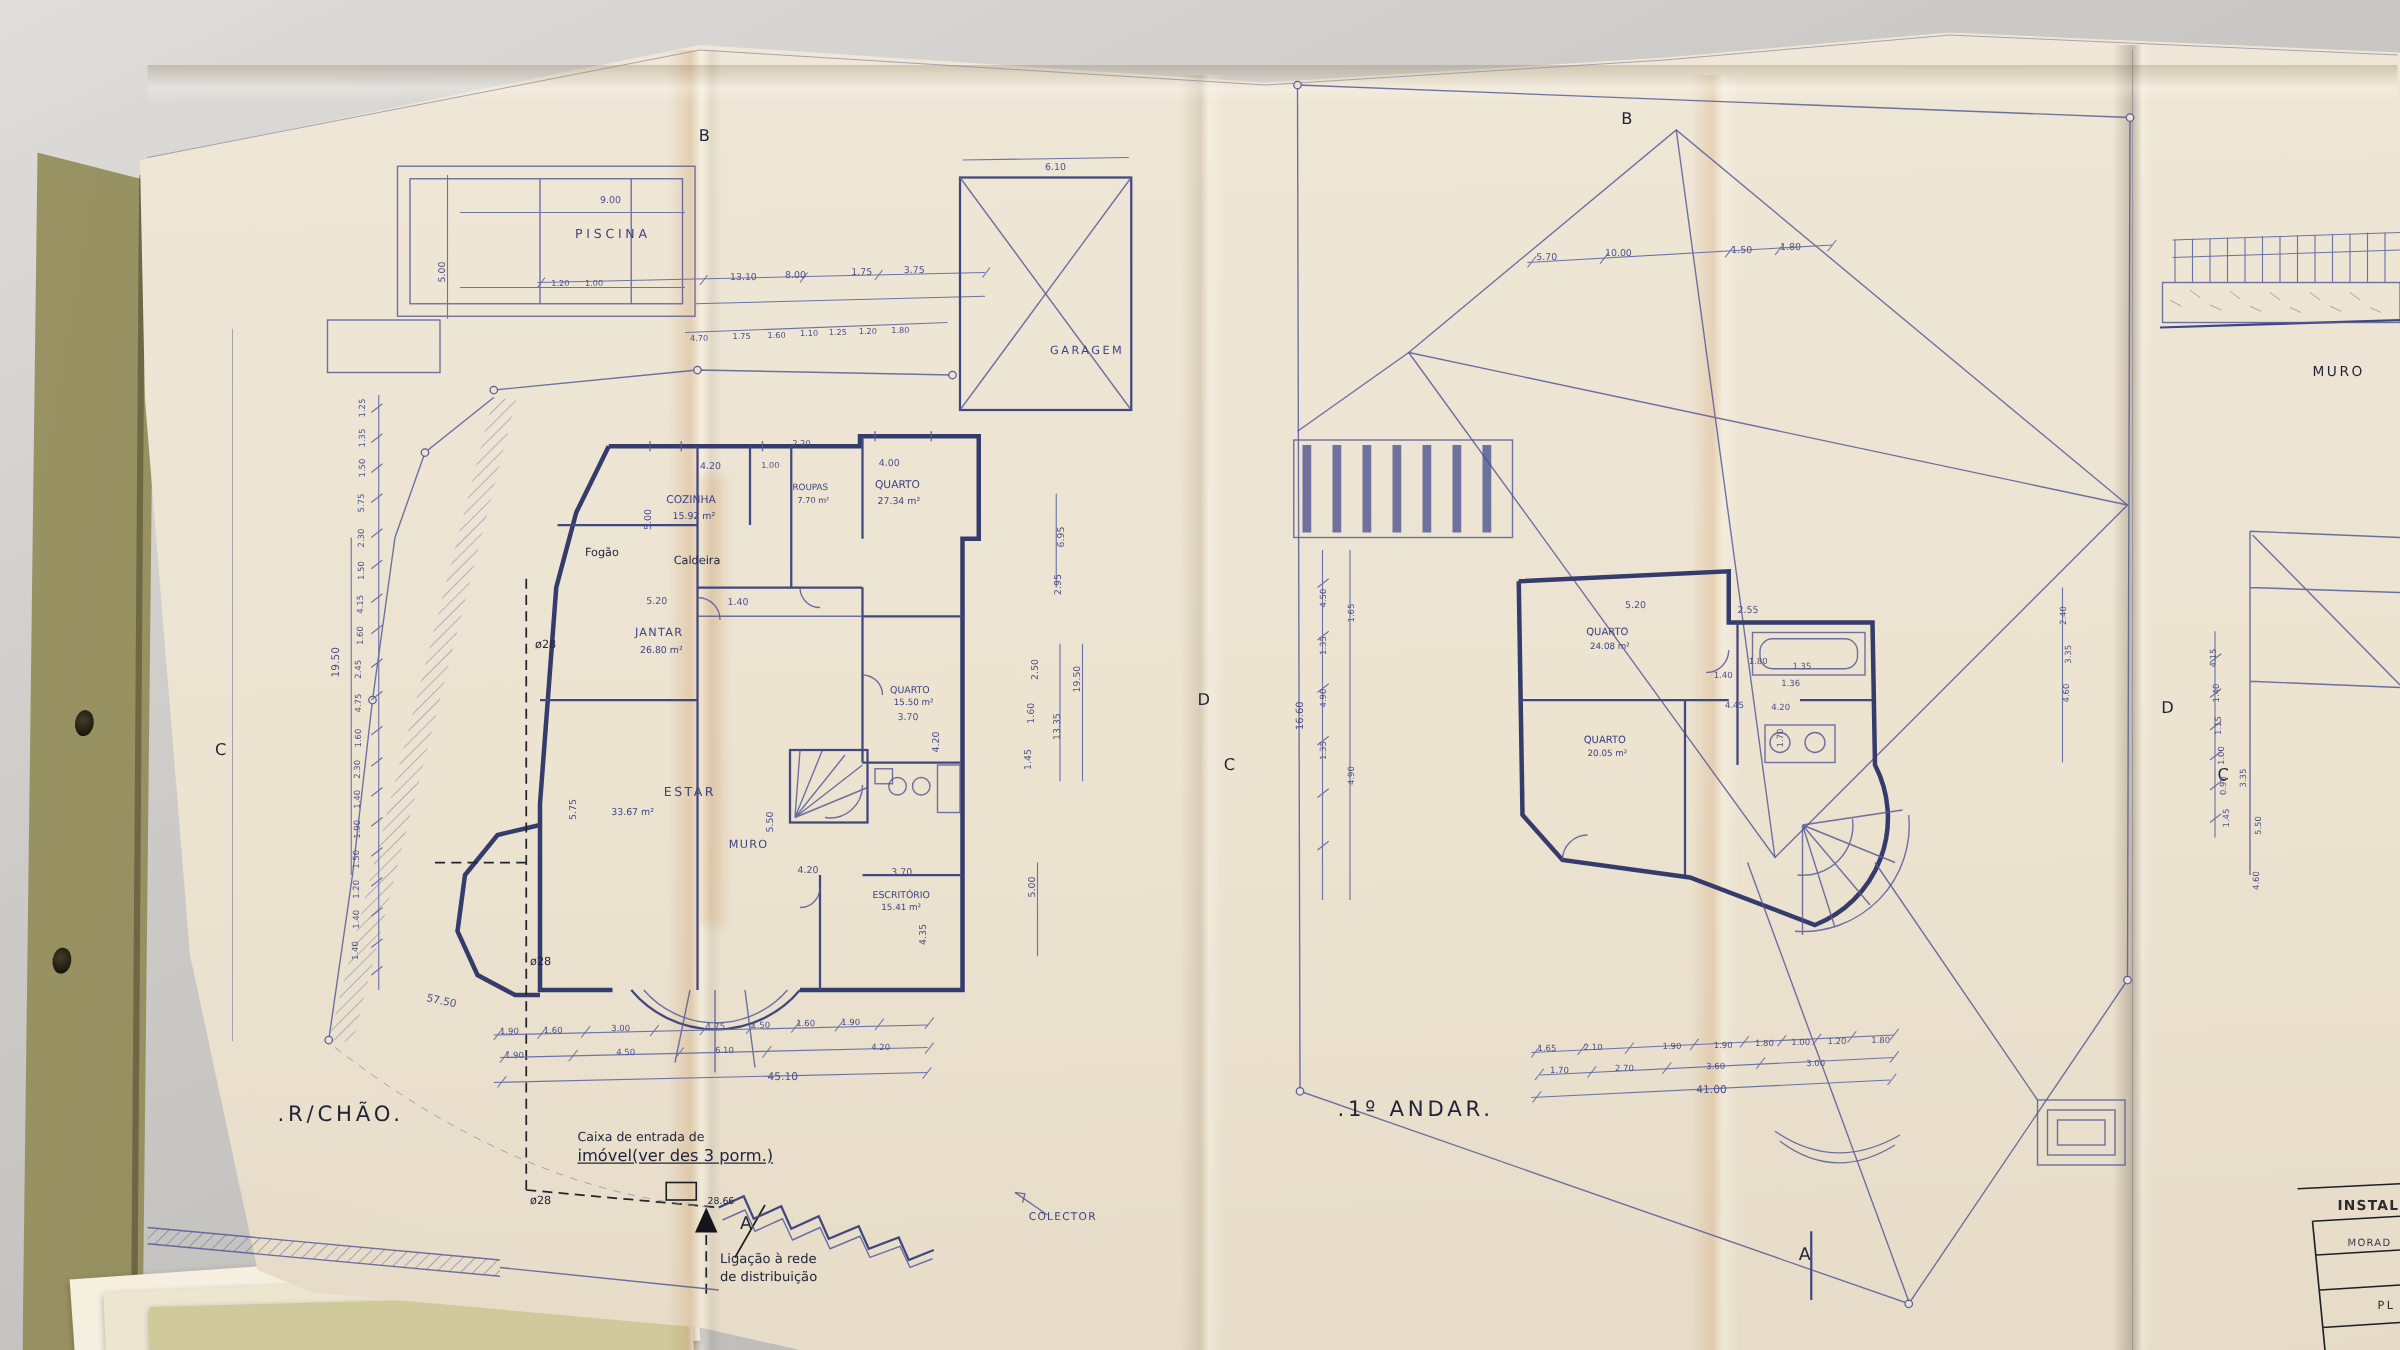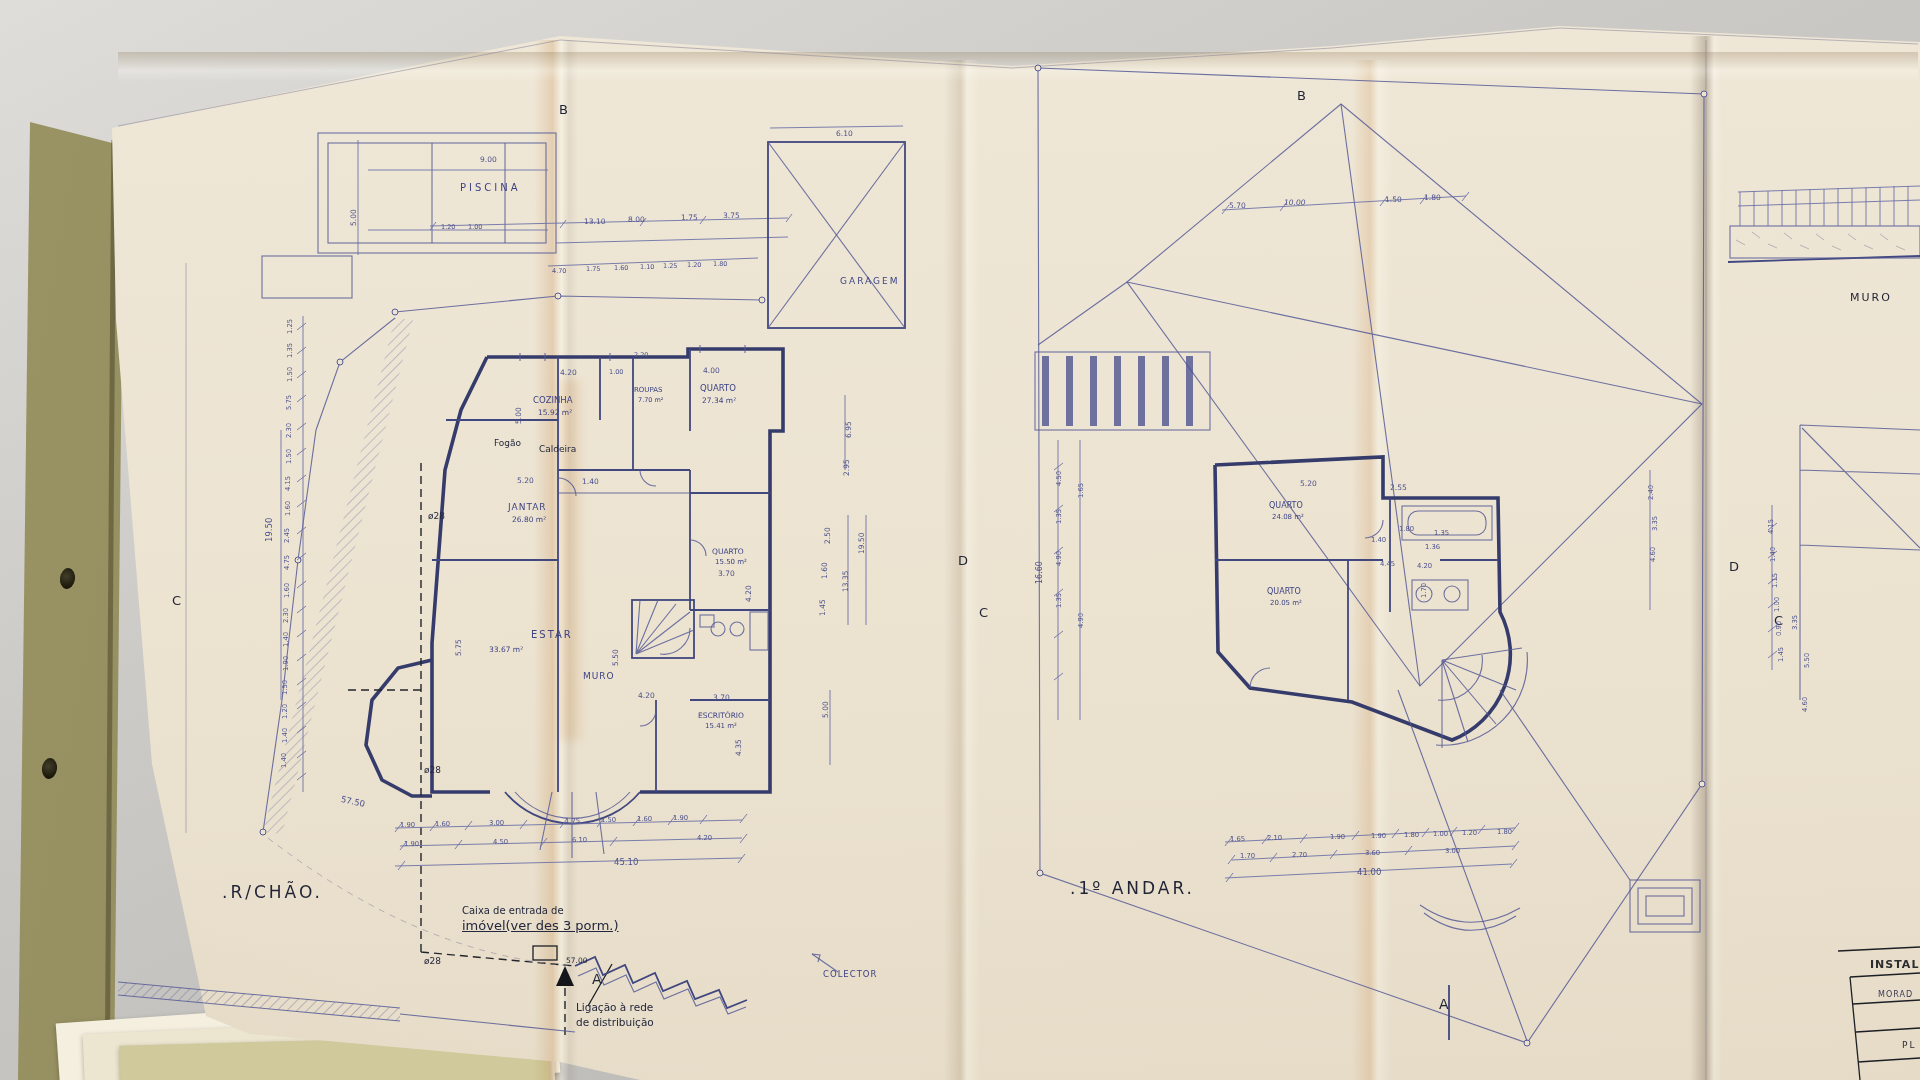--- a/index.html
+++ b/index.html
@@ -235,21 +235,21 @@
       <div class="ann ink" style="left: 533px; top: 396px; font-size: 8.5px;">COZINHA</div>
       <div class="ann ink" style="left: 538px; top: 409px; font-size: 7.5px;">15.92 m²</div>
       <div class="ann dim" style="left: 560px; top: 369px; font-size: 7.5px;">4.20</div>
       <div class="ann dim" style="left: 609px; top: 369px; font-size: 6.5px;">1.00</div>
       <div class="ann dim" style="left: 634px; top: 352px; font-size: 6.5px; text-align: right;">2.20</div>
       <div class="ann dim" style="left: 703px; top: 367px; font-size: 7.5px;">4.00</div>
       <div class="ann ink" style="left: 634px; top: 387px; font-size: 7px;">ROUPAS</div>
       <div class="ann ink" style="left: 638px; top: 397px; font-size: 6.5px;">7.70 m²</div>
       <div class="ann ink" style="left: 700px; top: 384px; font-size: 8.5px;">QUARTO</div>
       <div class="ann ink" style="left: 702px; top: 397px; font-size: 7.5px;">27.34 m²</div>
-      <div class="ann note" style="left: 494px; top: 439px; font-size: 9px;">Fogão</div>
+      <div class="ann note" style="left: 468px; top: 439px; font-size: 9px;">Fogão</div>
       <div class="ann note" style="left: 539px; top: 445px; font-size: 9px;">Caldeira</div>
       <div class="ann dim" style="left: 515px; top: 424px; font-size: 7.5px; transform: rotate(-90deg);">5.00</div>
       <div class="ann dim" style="left: 517px; top: 477px; font-size: 7.5px;">5.20</div>
       <div class="ann dim" style="left: 582px; top: 478px; font-size: 7.5px;">1.40</div>
       <div class="ann note" style="left: 428px; top: 512px; font-size: 9px;">ø28</div>
       <div class="ann ink" style="left: 508px; top: 503px; font-size: 9px; letter-spacing: 1px;">JANTAR</div>
       <div class="ann ink" style="left: 512px; top: 516px; font-size: 7.5px;">26.80 m²</div>
       <div class="ann ink" style="left: 486px; top: 630px; font-size: 10px; letter-spacing: 2px; margin-left: 45px;">ESTAR</div>
       <div class="ann ink" style="left: 489px; top: 646px; font-size: 7.5px;">33.67 m²</div>
       <div class="ann dim" style="left: 455px; top: 656px; font-size: 7.5px; transform: rotate(-90deg);">5.75</div>
@@ -302,30 +302,30 @@
       <div class="ann dim" style="left: 404px; top: 841px; font-size: 6.8px;">1.90</div>
       <div class="ann dim" style="left: 493px; top: 839px; font-size: 6.8px;">4.50</div>
       <div class="ann dim" style="left: 572px; top: 837px; font-size: 6.8px;">6.10</div>
       <div class="ann dim" style="left: 697px; top: 835px; font-size: 6.8px;">4.20</div>
       <div class="ann dim" style="left: 614px; top: 858px; font-size: 8.5px;">45.10</div>
       <div class="ann note" style="left: 424px; top: 766px; font-size: 9px;">ø28</div>
       <div class="ann note" style="left: 424px; top: 957px; font-size: 9px;">ø28</div>
       <div class="ann big" style="left: 222px; top: 884px; font-size: 17px;">.R/CHÃO.</div>
       <div class="ann note" style="left: 462px; top: 906px; font-size: 10px;">Caixa de entrada de</div>
       <div class="ann note" style="left: 462px; top: 919px; font-size: 13px; text-decoration: underline;">imóvel(ver des 3 porm.)</div>
-      <div class="ann note" style="left: 566px; top: 957px; font-size: 7.5px;">57.00</div>
+      <div class="ann note" style="left: 566px; top: 957px; font-size: 7.5px;">28.66</div>
       <div class="ann big" style="left: 592px; top: 972px; font-size: 14px;">A</div>
       <div class="ann note" style="left: 576px; top: 1002px; font-size: 10.5px;">Ligação à rede</div>
       <div class="ann note" style="left: 576px; top: 1017px; font-size: 10.5px;">de distribuição</div>
       <div class="ann ink" style="left: 823px; top: 970px; font-size: 8.5px; letter-spacing: 1px;">COLECTOR</div>
       <div class="ann big" style="left: 172px; top: 594px; font-size: 13px;">C</div>
       <div class="ann big" style="left: 958px; top: 554px; font-size: 13px;">D</div>
       <div class="ann big" style="left: 1297px; top: 89px; font-size: 13px;">B</div>
       <div class="ann dim" style="left: 1229px; top: 202px; font-size: 7.5px;">5.70</div>
-      <div class="ann dim" style="left: 1284px; top: 199px; font-size: 7.5px; font-style: italic;">10.00</div>
+      <div class="ann dim" style="left: 1284px; top: 199px; font-size: 7.5px;">10.00</div>
       <div class="ann dim" style="left: 1385px; top: 196px; font-size: 7.5px;">1.50</div>
       <div class="ann dim" style="left: 1424px; top: 194px; font-size: 7.5px;">1.80</div>
       <div class="ann dim" style="left: 1056px; top: 486px; font-size: 6.8px; transform: rotate(-90deg);">4.50</div>
       <div class="ann dim" style="left: 1056px; top: 524px; font-size: 6.8px; transform: rotate(-90deg);">1.35</div>
       <div class="ann dim" style="left: 1056px; top: 566px; font-size: 6.8px; transform: rotate(-90deg);">4.90</div>
       <div class="ann dim" style="left: 1056px; top: 608px; font-size: 6.8px; transform: rotate(-90deg);">1.35</div>
       <div class="ann dim" style="left: 1078px; top: 498px; font-size: 6.8px; transform: rotate(-90deg);">1.65</div>
       <div class="ann dim" style="left: 1078px; top: 628px; font-size: 6.8px; transform: rotate(-90deg);">4.90</div>
       <div class="ann dim" style="left: 1036px; top: 584px; font-size: 8px; transform: rotate(-90deg);">16.60</div>
       <div class="ann dim" style="left: 1300px; top: 480px; font-size: 7.5px;">5.20</div>

